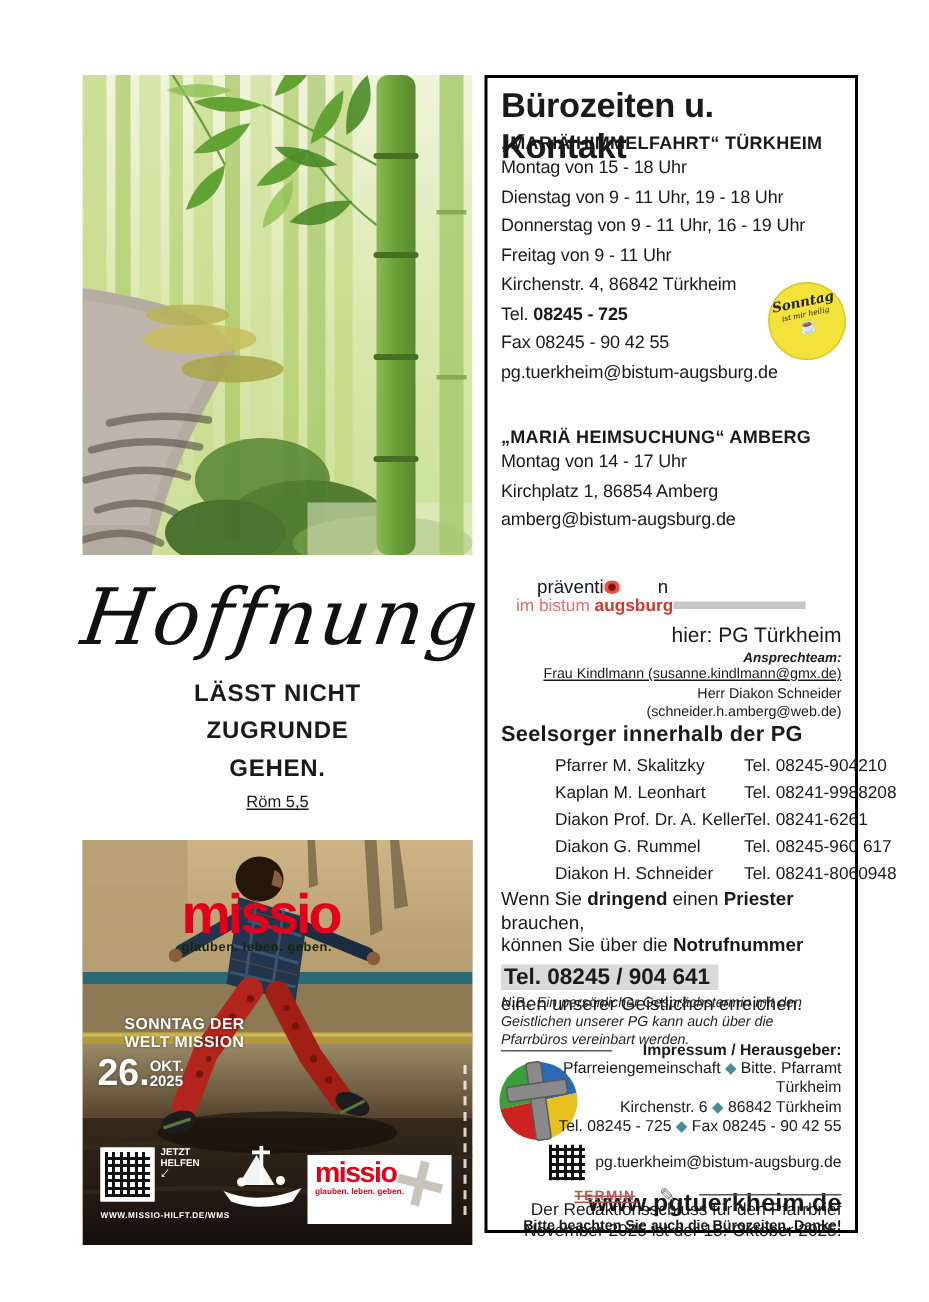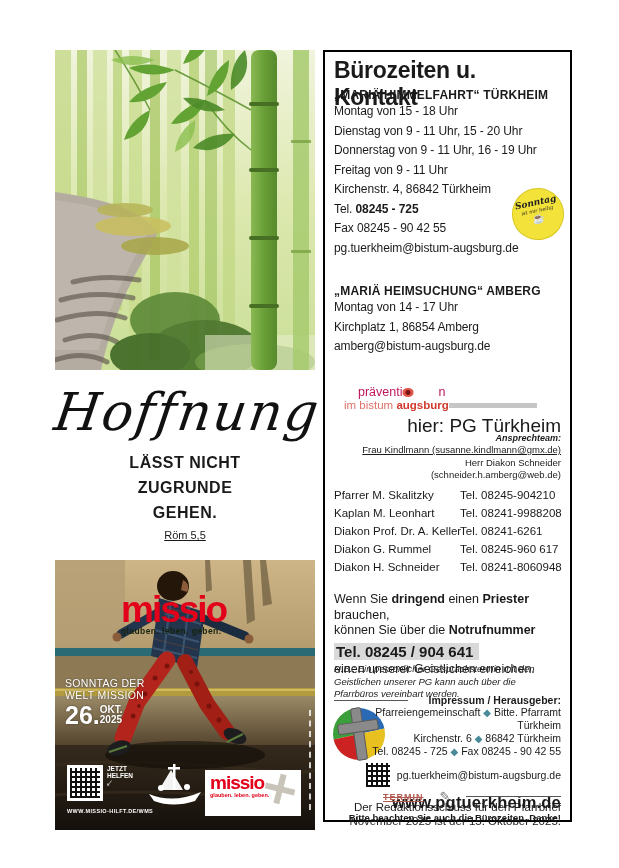--- a/index.html
+++ b/index.html
@@ -19,22 +19,22 @@
   .poster svg{position:absolute;left:0;top:0;}
   .missio-big{position:absolute;left:66px;top:32px;}
   .missio-word{font-size:37px;font-weight:bold;letter-spacing:-2px;color:#e2001a;line-height:36px;}
   .missio-tag{font-size:8.5px;font-weight:bold;color:#16230e;letter-spacing:.4px;margin-top:-2px;}
   .cross{position:absolute;}
   .cross:before,.cross:after{content:"";position:absolute;background:#f4f2ec;}
   .cross-big{left:128px;top:-6px;width:52px;height:52px;transform:rotate(14deg);z-index:-1;}
   .cross-big:before{left:21px;top:0;width:11px;height:52px;}
   .cross-big:after{left:0;top:21px;width:52px;height:11px;}
   .event{position:absolute;left:10px;top:118px;color:#fff;text-shadow:0 0 2px rgba(0,0,0,.5);}
-  .event-l{font-size:10.5px;font-weight:normal;line-height:11.5px;letter-spacing:.3px;}
-  .event-date{display:flex;align-items:flex-start;margin-top:2px;}
+  .event-l{font-size:10.5px;font-weight:bold;line-height:11.5px;letter-spacing:.3px;margin-left:18px;}
+  .event-date{display:flex;align-items:flex-end;margin-top:2px;}
   .event-day{font-size:25px;font-weight:bold;line-height:24px;}
   .event-my{font-size:10px;font-weight:bold;line-height:10px;margin-top:2px;}
   .qr{position:absolute;background:#fff;
       background-image:repeating-linear-gradient(0deg,#111 0 2px,transparent 2px 5px),
                        repeating-linear-gradient(90deg,#111 0 2px,rgba(255,255,255,.85) 2px 5px);
       border:3px solid #fff;}
   .jetzt{position:absolute;left:52px;top:205px;color:#fff;font-size:6.5px;font-weight:bold;line-height:7px;}
   .jetzt .arrow{font-size:11px;display:inline-block;transform:rotate(40deg);}
   .poster-url{position:absolute;left:12px;top:248px;color:#fff;font-size:5.5px;font-weight:bold;letter-spacing:.4px;}
   .missio-box{position:absolute;left:150px;top:210px;width:96px;height:46px;background:#fff;padding:3px 5px;box-sizing:border-box;}
@@ -53,34 +53,34 @@
   .bl{font-size:12px;line-height:19.5px;letter-spacing:-.1px;white-space:nowrap;}
   .b{font-weight:bold;}
   .sep{color:#4a8a9a;font-size:10px;}
   .badge{position:absolute;right:6px;top:136px;width:52px;height:52px;border-radius:50%;
          background:#f2e239;border:1px solid #d8c820;text-align:center;color:#222;
          transform:rotate(-12deg);box-sizing:border-box;padding-top:9px;}
   .badge .s1{font-family:"DejaVu Serif",serif;font-style:italic;font-size:9px;font-weight:bold;line-height:9px;display:block;}
   .badge .s2{font-family:"DejaVu Serif",serif;font-style:italic;font-size:5px;line-height:6px;display:block;}
   .badge .cup{font-size:10px;line-height:11px;display:block;}
   .praev{line-height:13px;}
-  .praev .p1{color:#be185d;font-size:12.5px;padding-left:24px;}
+  .praev .p1{color:#0f172a;font-size:12.5px;padding-left:24px;}
   .praev .eye{display:inline-block;width:12px;height:9px;border-radius:50%;
               background:radial-gradient(circle at 50% 50%,#7a1410 0 2px,#e2554a 3px 5px,#f3b4ae 5px);
               vertical-align:-1px;}
   .praev .p2{color:#e0736a;font-size:11.5px;padding-left:10px;}
   .praev .p2 .aug{color:#cf3a2e;font-weight:bold;}
   .praev .bar{display:inline-block;width:88px;height:5px;background:#c6c6c6;vertical-align:1px;}
   .right-al{text-align:right;}
-  .hier{font-size:19px;}
+  .hier{font-size:14px;}
   .ansp-label{font-size:9px;font-style:italic;font-weight:bold;}
   .ansp{font-size:9.5px;line-height:12.5px;}
   .seels-title{font-size:14.5px;font-weight:bold;letter-spacing:.2px;}
   .srow{display:flex;font-size:11.5px;line-height:18px;white-space:nowrap;}
-  .srow .n{width:126px;flex:none;}
+  .srow .n{width:126px;flex:none;margin-left:36px;}
   .notruf{font-size:12.5px;line-height:15.5px;}
   .notnum{display:inline-block;font-size:15px;font-weight:bold;background:#d9d9d9;padding:1px 6px 1px 2px;margin:4px 0 2px;}
   .nb{font-size:9.5px;font-style:italic;line-height:12.5px;color:#222;}
   .impline{display:flex;align-items:center;gap:21px;}
   .impline .rule{flex:1;border-top:1px solid #555;}
   .impline .lab{font-size:10.5px;font-weight:bold;}
   .imp{font-size:10.5px;line-height:13px;}
   .imp .mail-row{display:flex;justify-content:flex-end;align-items:center;gap:4px;margin:2px 0;}
   .imp .qr2{position:static;width:24px;height:24px;flex:none;}
   .site{font-size:16.5px;font-weight:bold;letter-spacing:.2px;line-height:20px;}
@@ -320,21 +320,21 @@
 
   <div class="abs cbox">
 
     <div class="sec" style="top:5px;">
       <div class="title">Bürozeiten u. Kontakt</div>
     </div>
 
     <div class="sec" style="top:36px;">
       <div class="chname">„MARIÄ HIMMELFAHRT“ TÜRKHEIM</div>
       <div class="bl">Montag von 15 - 18 Uhr</div>
-      <div class="bl">Dienstag von 9 - 11 Uhr, 15 - 20 Uhr</div>
+      <div class="bl">Dienstag von 9 - 11 Uhr, 19 - 18 Uhr</div>
       <div class="bl">Donnerstag von 9 - 11 Uhr, 16 - 19 Uhr</div>
       <div class="bl">Freitag von 9 - 11 Uhr</div>
       <div class="bl">Kirchenstr. 4, 86842 Türkheim</div>
       <div class="bl">
         <span>Tel.</span>
         <span class="b">08245 - 725</span>
       </div>
       <div class="bl">Fax 08245 - 90 42 55</div>
       <div class="bl">pg.tuerkheim@bistum-augsburg.de</div>
     </div>
@@ -360,20 +360,21 @@
         <span>im bistum </span><span class="aug">augsburg</span><span class="bar"></span>
       </div>
     </div>
 
     <div class="sec right-al hier" style="top:363px;">hier: PG Türkheim</div>
     <div class="sec right-al ansp-label" style="top:381px;">Ansprechteam:</div>
     <div class="sec right-al ansp" style="top:392px;text-decoration:underline;">Frau Kindlmann (susanne.kindlmann@gmx.de)</div>
     <div class="sec right-al ansp" style="top:404.5px;">Herr Diakon Schneider (schneider.h.amberg@web.de)</div>
 
     <div class="sec" style="top:430px;">
+      <div class="seels-title">Seelsorger innerhalb der PG</div>
       <div style="height:4px;"></div>
       <div class="srow">
         <span class="n">Pfarrer M. Skalitzky</span>
         <span>Tel. 08245-904210</span>
       </div>
       <div class="srow">
         <span class="n">Kaplan M. Leonhart</span>
         <span>Tel. 08241-9988208</span>
       </div>
       <div class="srow">

